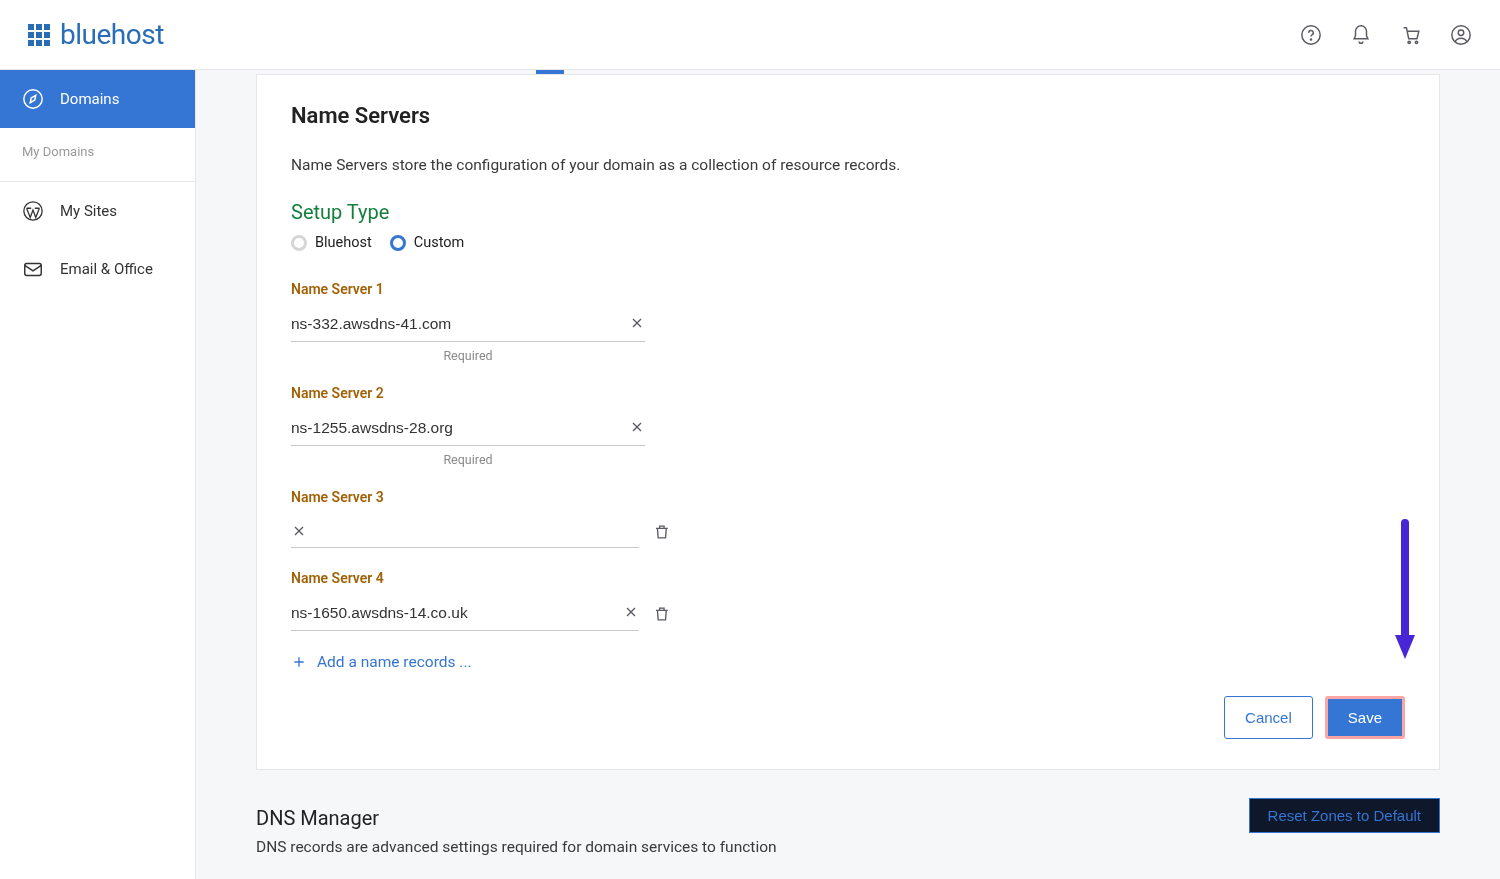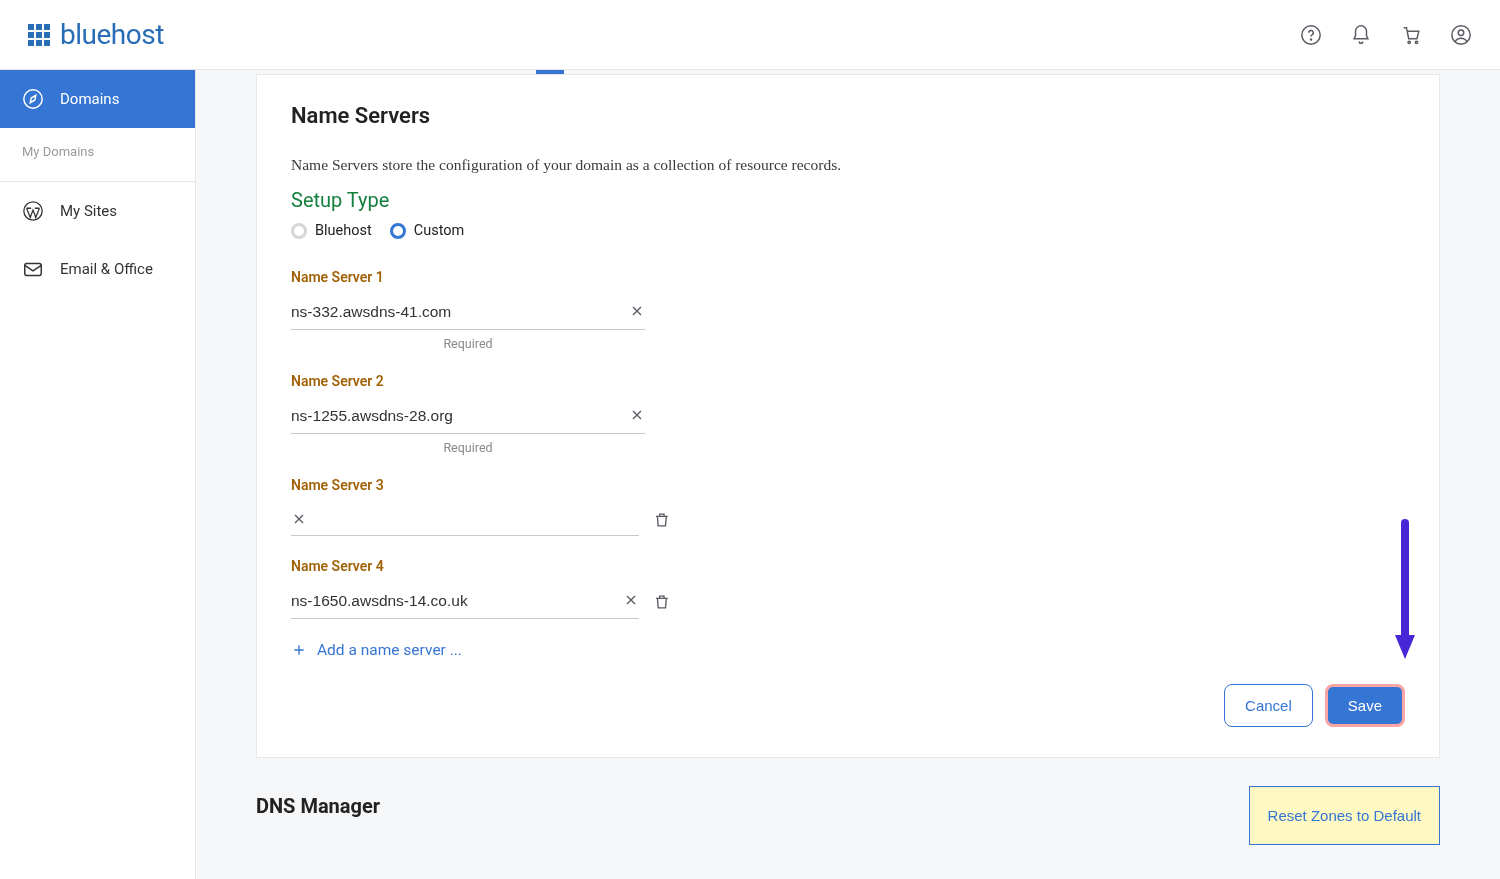--- a/index.html
+++ b/index.html
@@ -14,43 +14,43 @@
   .layout { display: flex; }
   .sidebar { width: 196px; min-height: 809px; background: #fff; border-right: 1px solid #e7e7e9; }
   .side-item { display: flex; align-items: center; gap: 16px; padding: 18px 22px; font-size: 15px; color: #333; cursor: pointer; }
   .side-item.active { background: #3575d3; color: #fff; }
   .side-item svg { width: 22px; height: 22px; }
   .side-sub { padding: 16px 22px 22px 22px; font-size: 13px; color: #9a9a9c; border-bottom: 1px solid #e7e7e9; cursor: pointer; }
   .main { flex: 1; background: #f6f7f9; padding: 0 60px; }
   .tab-indicator { height: 4px; width: 28px; background: #3575d3; margin: 0 0 0 280px; }
   .card { background: #fff; border: 1px solid #e7e7e9; padding: 28px 34px 30px 34px; margin-bottom: 28px; position: relative; }
   .card h2 { font-size: 22px; font-weight: 600; color: #222; margin-bottom: 28px; }
-  .card .desc { font-size: 15.5px; color: #3a3a3a; margin-bottom: 14px; font-family: Liberation Serif, serif; }
+  .card .desc { font-size: 15.5px; color: #3a3a3a; margin-bottom: 26px; }
   .setup-label { font-size: 20px; color: #15803d; margin-bottom: 10px; }
   .radio-row { display: flex; gap: 18px; align-items: center; margin-bottom: 30px; }
   .radio { display: inline-flex; align-items: center; gap: 8px; font-size: 14.5px; color: #222; cursor: pointer; }
   .radio .dot { width: 16px; height: 16px; border-radius: 50%; border: 3px solid #d6d6d8; }
   .radio .dot.sel { border-color: #3575d3; box-shadow: inset 0 0 0 2px #fff; }
   .ns-group { margin-bottom: 22px; width: 380px; }
   .ns-label { font-size: 14px; font-weight: 600; color: #a16207; margin-bottom: 10px; }
   .input-row { display: flex; align-items: center; }
   .ns-input-wrap { position: relative; width: 354px; border-bottom: 1px solid #c8c8cc; display: flex; padding: 8px 0; }
   .ns-input { border: none; outline: none; font-size: 15.5px; color: #333; flex: 1; background: transparent; }
   .x-clear { width: 16px; height: 16px; stroke: #5a5b63; cursor: pointer; }
   .trash { width: 18px; height: 18px; stroke: #5a5b63; margin-left: 14px; cursor: pointer; }
   .helper { font-size: 12.5px; color: #8a8a8c; text-align: center; width: 354px; margin-top: 6px; }
   .add-ns { display: inline-flex; align-items: center; gap: 10px; color: #3575d3; font-size: 15.5px; cursor: pointer; }
   .add-ns svg { width: 16px; height: 16px; stroke: #3575d3; }
   .action-row { display: flex; justify-content: flex-end; gap: 12px; margin-top: 22px; }
-  .btn { padding: 10px 20px; font-size: 15px; border-radius: 8px; cursor: pointer; }
+  .btn { padding: 10px 20px; font-size: 15px; border-radius: 3px; cursor: pointer; }
   .btn-ghost { background: #fff; border: 1px solid #3575d3; color: #3575d3; }
   .btn-primary { background: #3575d3; border: 3px solid #fca5a5; color: #fff; }
-  .btn-outline { background: #fef9c3; border: 1px solid #3575d3; color: #3575d3; font-size: 15px; position: absolute; right: 0; top: 0; padding: 20px 18px; }
+  .btn-outline { background: #0f172a; border: 1px solid #3575d3; color: #3575d3; font-size: 15px; position: absolute; right: 0; top: 0; padding: 8px 18px; }
   .dns-section { position: relative; padding-top: 8px; }
-  .dns-section h2 { font-size: 20px; font-weight: 700; margin-bottom: 8px; }
+  .dns-section h2 { font-size: 20px; font-weight: 400; margin-bottom: 8px; }
   .dns-section p { font-size: 15.5px; color: #3a3a3a; max-width: 600px; }
   .arrow-annot { position: absolute; right: 24px; top: 444px; }
   .arrow-annot svg { overflow: visible; }
 </style>
 </head>
 <body>
 
 <div class="top-header">
   <div class="brand">
     <div class="brand-grid">
@@ -191,35 +191,36 @@
           <svg class="trash" viewBox="0 0 24 24" fill="none" stroke-width="1.8">
               <path d="M6 7h12l-1 13H7zM9 4h6v3H9zM4 7h16"></path>
             </svg>
         </div>
       </div>
 
       <div class="add-ns">
         <svg viewBox="0 0 24 24" fill="none" stroke-width="2">
             <path d="M12 5v14M5 12h14"></path>
           </svg>
-        <span>Add a name server ...</span>
+        <span>Add a name records ...</span>
       </div>
 
       <div class="action-row">
         <button class="btn btn-ghost">Cancel</button>
         <button class="btn btn-primary">Save</button>
       </div>
 
       
       <div class="arrow-annot">
         <svg width="20" height="140" viewBox="0 0 20 140">
           <line x1="10" y1="4" x2="10" y2="118" stroke="#4726d6" stroke-width="8" stroke-linecap="round"></line>
           <polygon points="10,140 0,116 20,116" fill="#4726d6"></polygon>
         </svg>
       </div>
     </div>
 
     <div class="dns-section">
       <button class="btn-outline">Reset Zones to Default</button>
       <h2>DNS Manager</h2>
+      <p>DNS records are advanced settings required for domain services to function</p>
     </div>
   </div>
 </div>
 
 </body></html>

